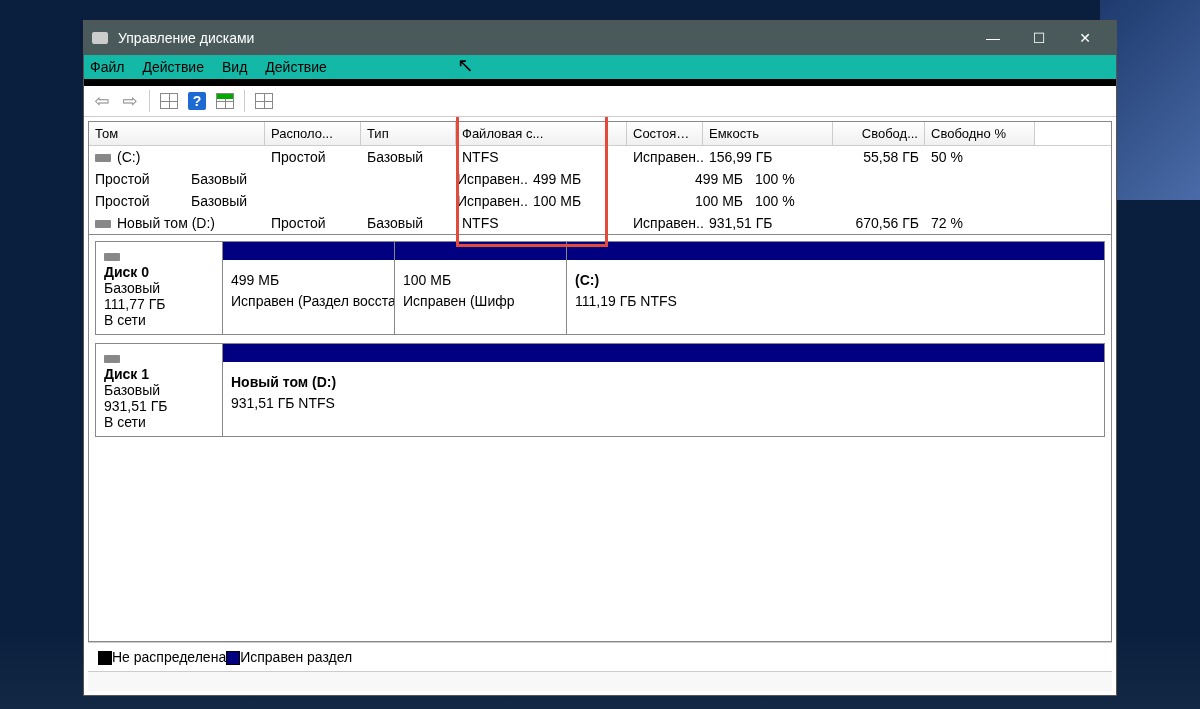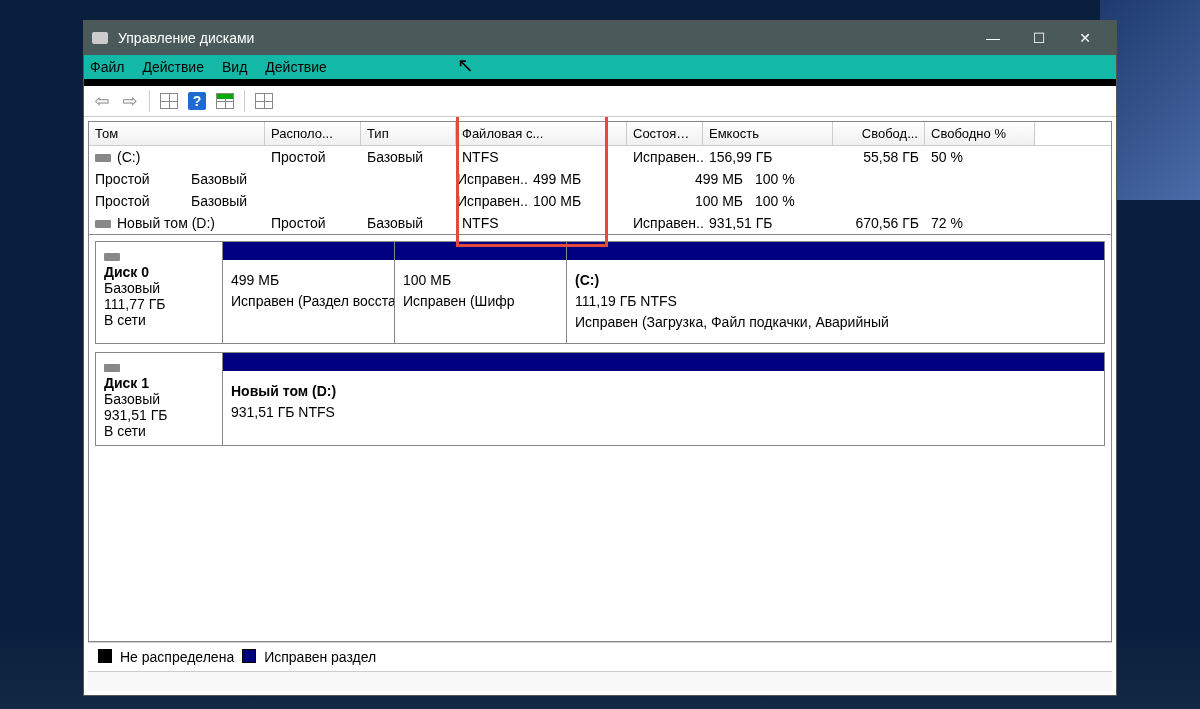--- a/index.html
+++ b/index.html
@@ -118,21 +118,21 @@
   .disk-label b { display:block; }
   .disk-parts { flex:1; display:flex; border:1px solid #888; border-left:none; }
   .part {
     border-right:1px solid #888;
     display:flex; flex-direction:column;
     min-width:0;
   }
   .part:last-child { border-right:none; }
   .part-head { height:18px; background:#000080; }
   .part-body { padding:10px 8px; font-size:14px; line-height:1.5; white-space:nowrap; overflow:hidden; }
-  .legend { border-top:1px solid #ccc; padding:6px 10px; font-size:14px; display:flex; align-items:flex-start; gap:8px; }
+  .legend { border-top:1px solid #ccc; padding:6px 10px; font-size:14px; display:flex; align-items:flex-end; }
   .leg-sw { width:14px; height:14px; border:1px solid #000; }
   .statusbar { height:20px; border-top:1px solid #ccc; background:#f8f8f8; }
 </style>
 </head>
 <body>
 
 <div class="bg-deco1"></div>
 <div class="bg-deco2"></div>
 
 <div class="window">
@@ -238,21 +238,21 @@
             <div class="part" style="width: 172px;">
               <div class="part-head"></div>
               <div class="part-body"><span>499 МБ</span><br><span>Исправен (Раздел восста</span></div>
             </div>
             <div class="part" style="width: 172px;">
               <div class="part-head"></div>
               <div class="part-body"><span>100 МБ</span><br><span>Исправен (Шифр</span></div>
             </div>
             <div class="part" style="flex: 1 1 0%;">
               <div class="part-head"></div>
-              <div class="part-body"><b>(C:)</b><br><span>111,19 ГБ NTFS</span><br><span>Исправен (Загрузка, Файл подкачки, Аварийный</span></div>
+              <div class="part-body"><b>(C:)</b><br><span>111,19 ГБ NTFS</span><br></div>
             </div>
           </div>
         </div>
         <div class="disk-row">
           <div class="disk-label"><span class="disk-ico"></span><b>Диск 1</b><span>Базовый</span><br><span>931,51 ГБ</span><br><span>В сети</span></div>
           <div class="disk-parts">
             <div class="part" style="flex: 1 1 0%;">
               <div class="part-head"></div>
               <div class="part-body"><b>Новый том  (D:)</b><br><span>931,51 ГБ NTFS</span><br></div>
             </div>

